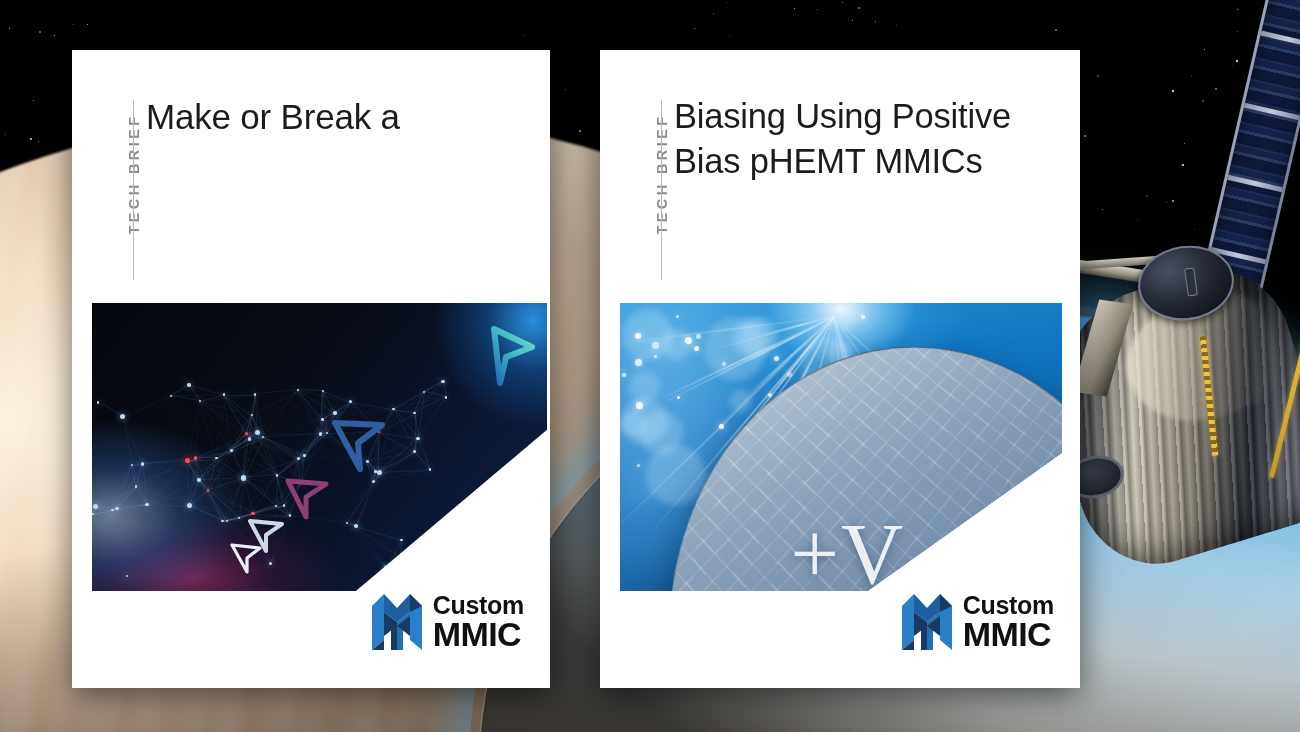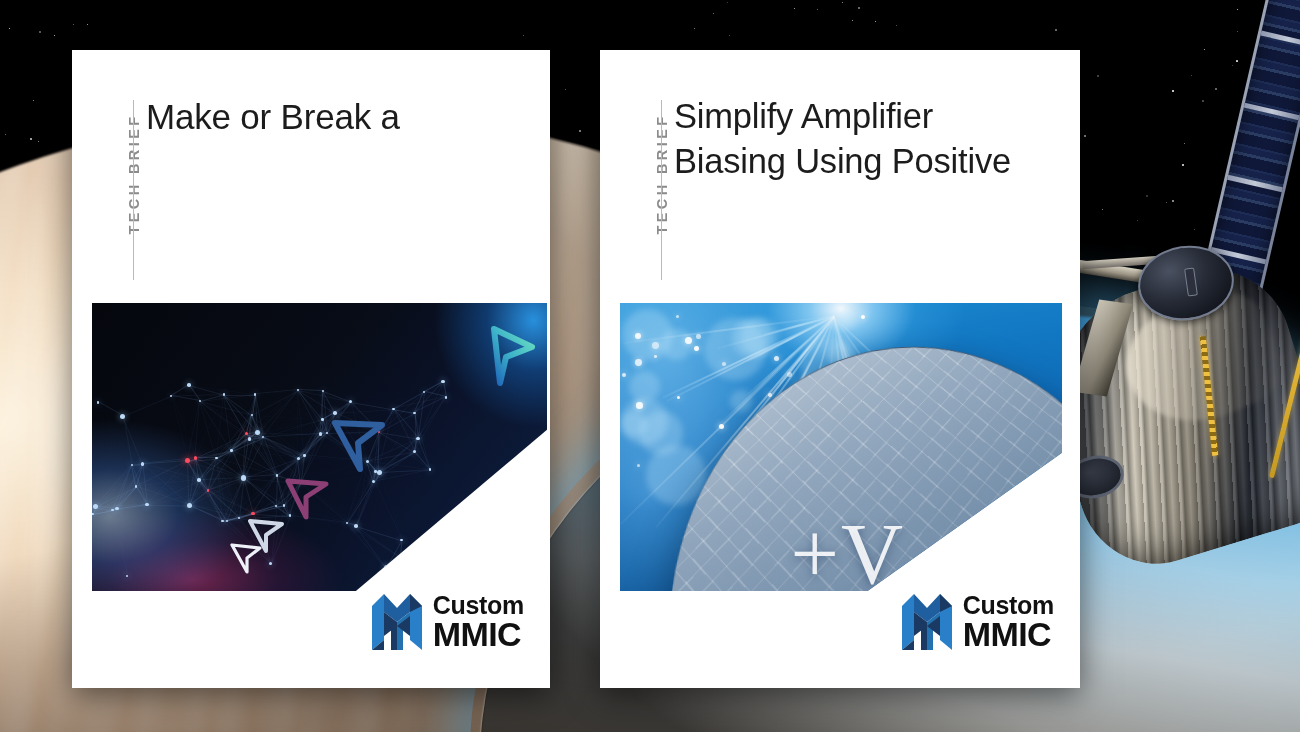--- a/index.html
+++ b/index.html
@@ -1140,22 +1140,22 @@
 </div>
 
 <div class="card" id="card-right">
 
   <div class="card-header">
     <div class="kicker-wrap">
       <div class="kicker">TECH BRIEF</div>
       <div class="kicker-rule"></div>
     </div>
     <div class="card-title">
-      <div>Simplify Amplifier</div>
       <div>Biasing Using Positive</div>
+      <div>Bias pHEMT MMICs</div>
     </div>
   </div>
 
   <div class="hero">
     <div class="hero-right">
       <div id="net-right" style="position:absolute;inset:0">
           <span class="bokeh" style="left:9px;top:68px;width:31px;height:31px"></span>
           <span class="bokeh" style="left:84px;top:15px;width:62px;height:62px"></span>
           <span class="bokeh" style="left:41px;top:26px;width:31px;height:31px"></span>
           <span class="bokeh" style="left:110px;top:87px;width:22px;height:22px"></span>

